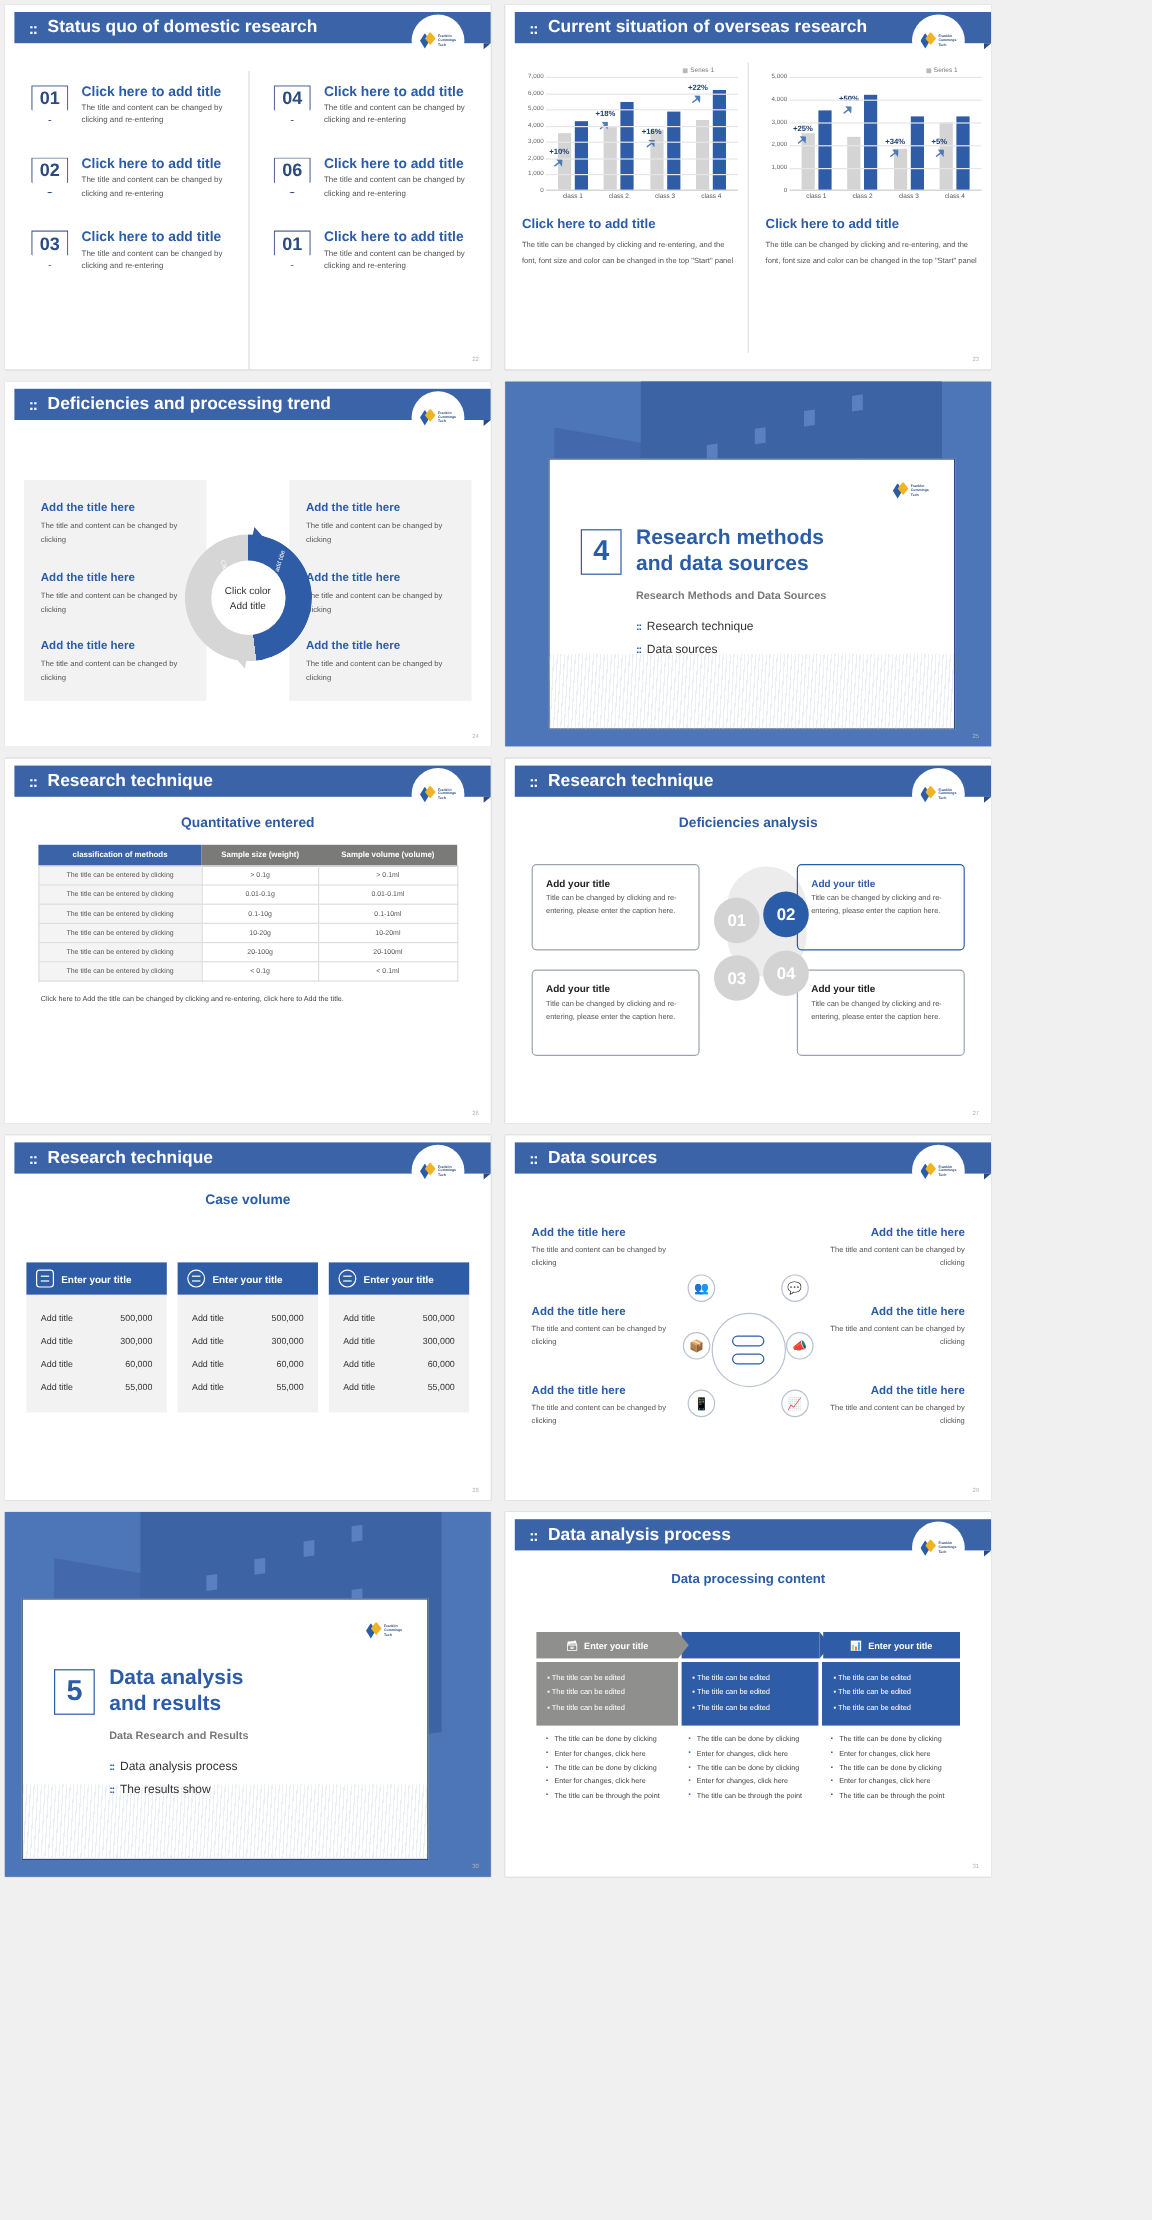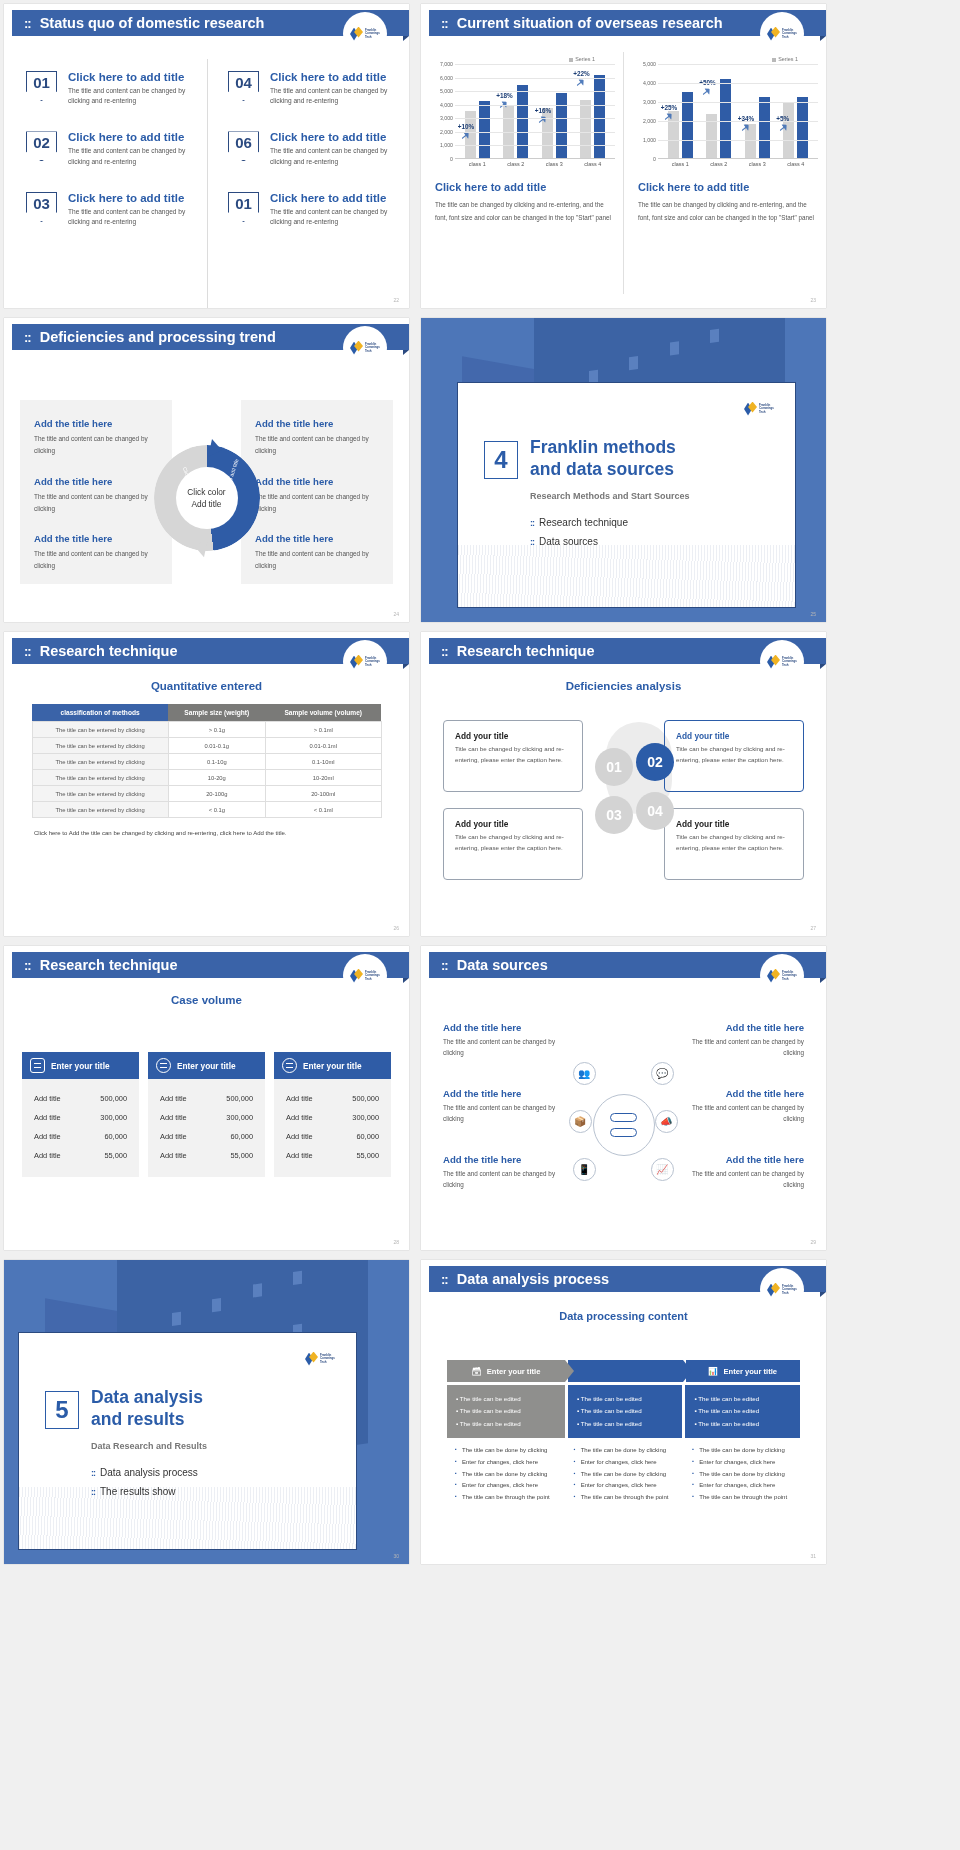--- a/index.html
+++ b/index.html
@@ -499,24 +499,24 @@
         <div class="win" style="left:22%;top:52%"></div>
           <div class="win" style="left:38%;top:48%"></div>
         <div class="win" style="left:54%;top:44%"></div>
           <div class="win" style="left:70%;top:41%"></div>
       </div>
     </div>
     <div class="card">
       <div class="wave"></div>
       <div class="secnum">4</div>
       <div class="sech1">
-        <span>Franklin methods</span><br>
+        <span>Research methods</span><br>
         <span>and data sources</span>
       </div>
-      <div class="sech2">Research Methods and Start Sources</div>
+      <div class="sech2">Research Methods and Data Sources</div>
       <div class="secli">
         <div><i>::</i><span>Research technique</span></div>
         <div><i>::</i><span>Data sources</span></div>
       </div>
       <div class="logo" style="top:4px;right:14px">
         <span class="mark">
             <i class="b"></i>
             <i class="y"></i>
           </span>
         <span class="ltxt">

